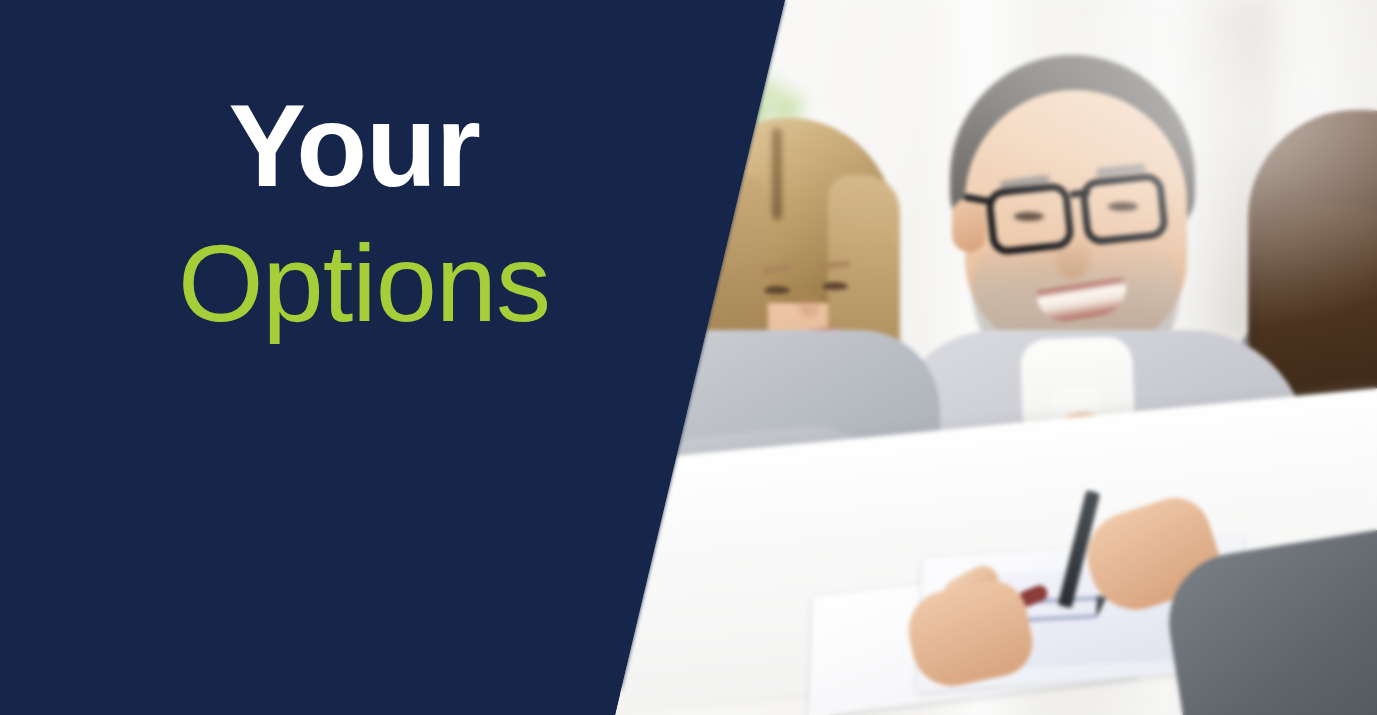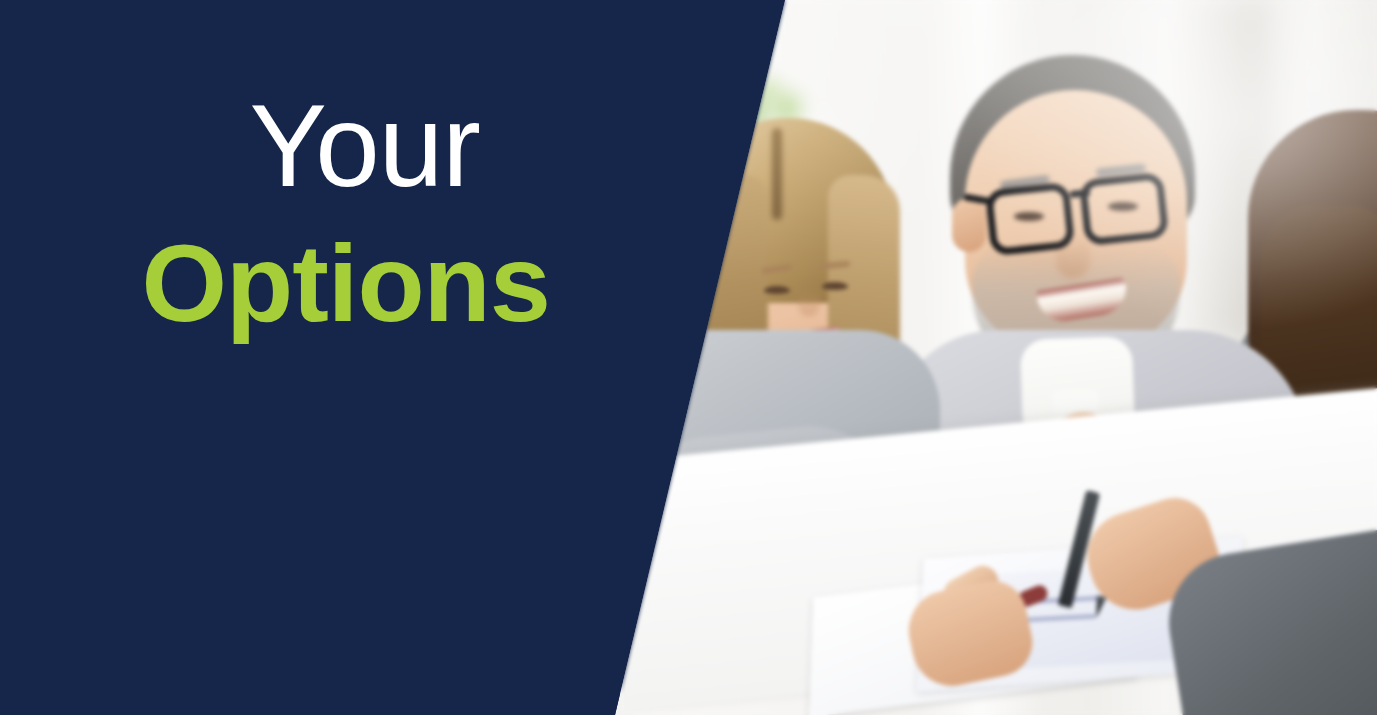--- a/index.html
+++ b/index.html
@@ -544,23 +544,23 @@
     position: absolute;
     left: 0;
     top: 88px;
     width: 660px;
     text-align: right;
     line-height: 1.0;
     letter-spacing: -1px;
   }
   .hl-line { display: block; white-space: nowrap; }
   .hl-1 { font-size: 118px; font-weight: bold; color: #ffffff; margin-bottom: 26px; padding-right: 10px; }
-  .hl-2 { font-size: 116px; font-weight: normal; color: #ffffff; margin-bottom: 24px; padding-right: 180px; }
+  .hl-2 { font-size: 116px; font-weight: bold; color: #ffffff; margin-bottom: 24px; padding-right: 180px; }
   .hl-3 { font-size: 110px; font-weight: bold; color: #0d6cb8; margin-bottom: 24px; padding-right: 68px; }
-  .hl-4 { font-size: 110px; font-weight: bold; color: #a6ce39; padding-right: 110px; }
+  .hl-4 { font-size: 110px; font-weight: normal; color: #a6ce39; padding-right: 110px; }
 </style>
 </head>
 <body>
 
 <div id="banner">
 
   <div class="photo-pane">
     <div class="photo">
 
       <div class="wall-band b1"></div>

